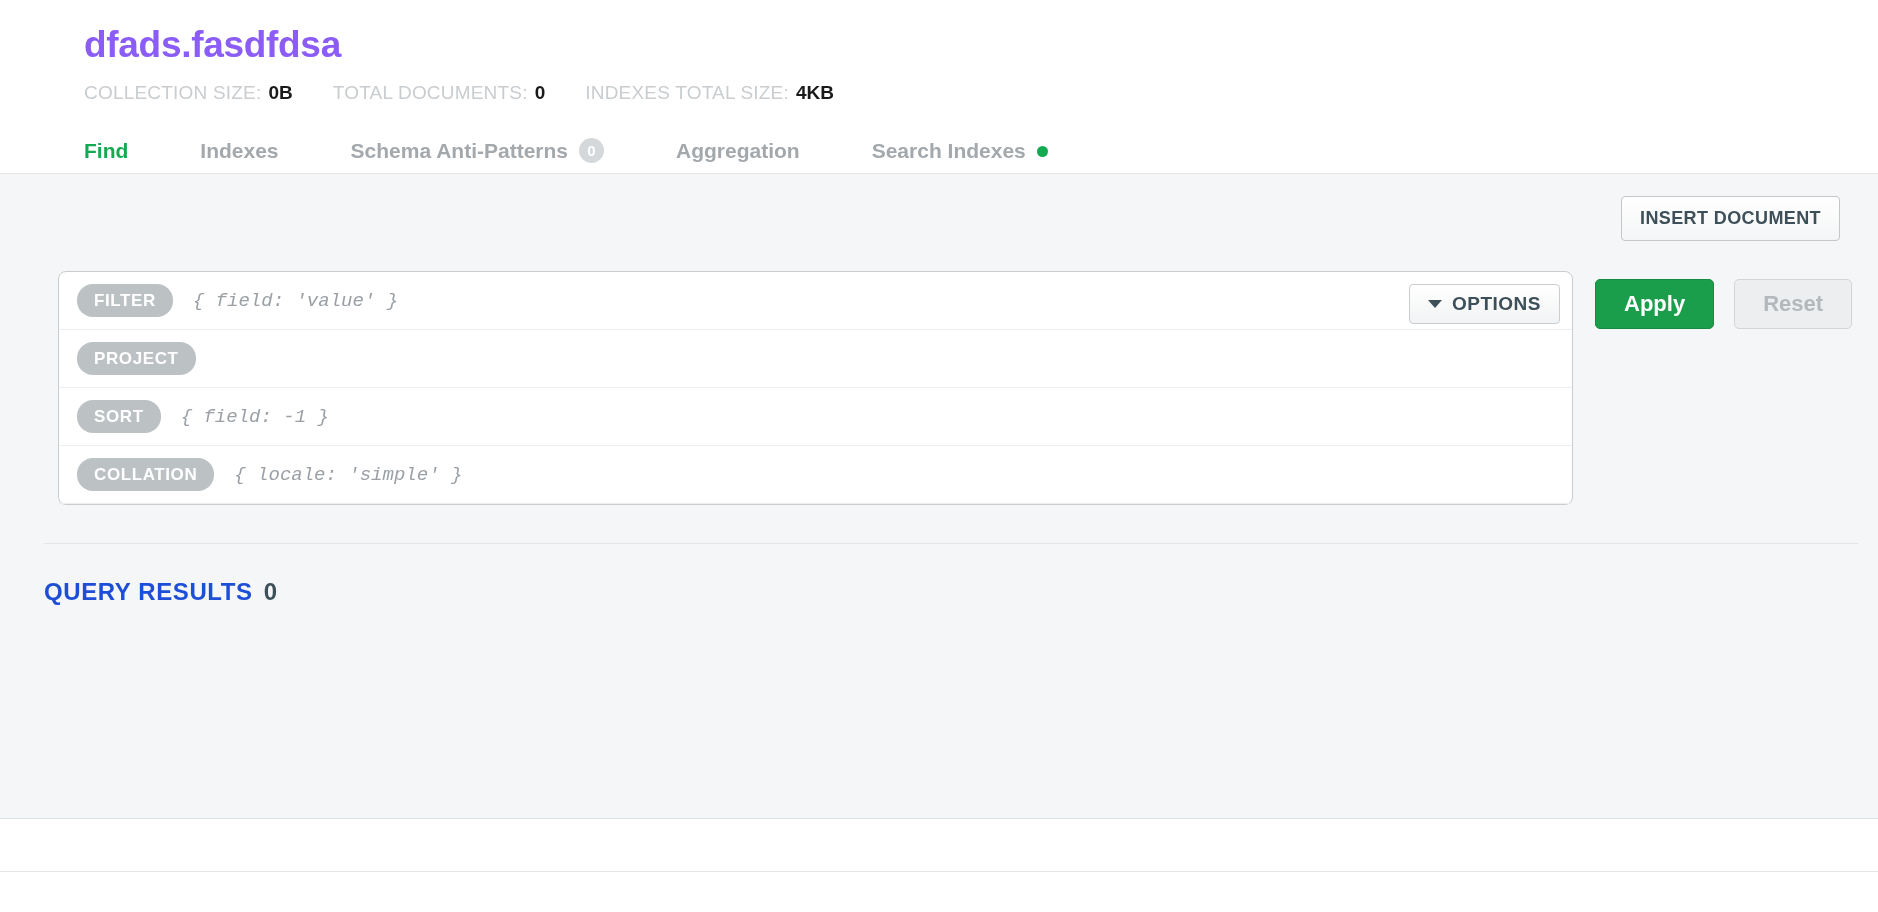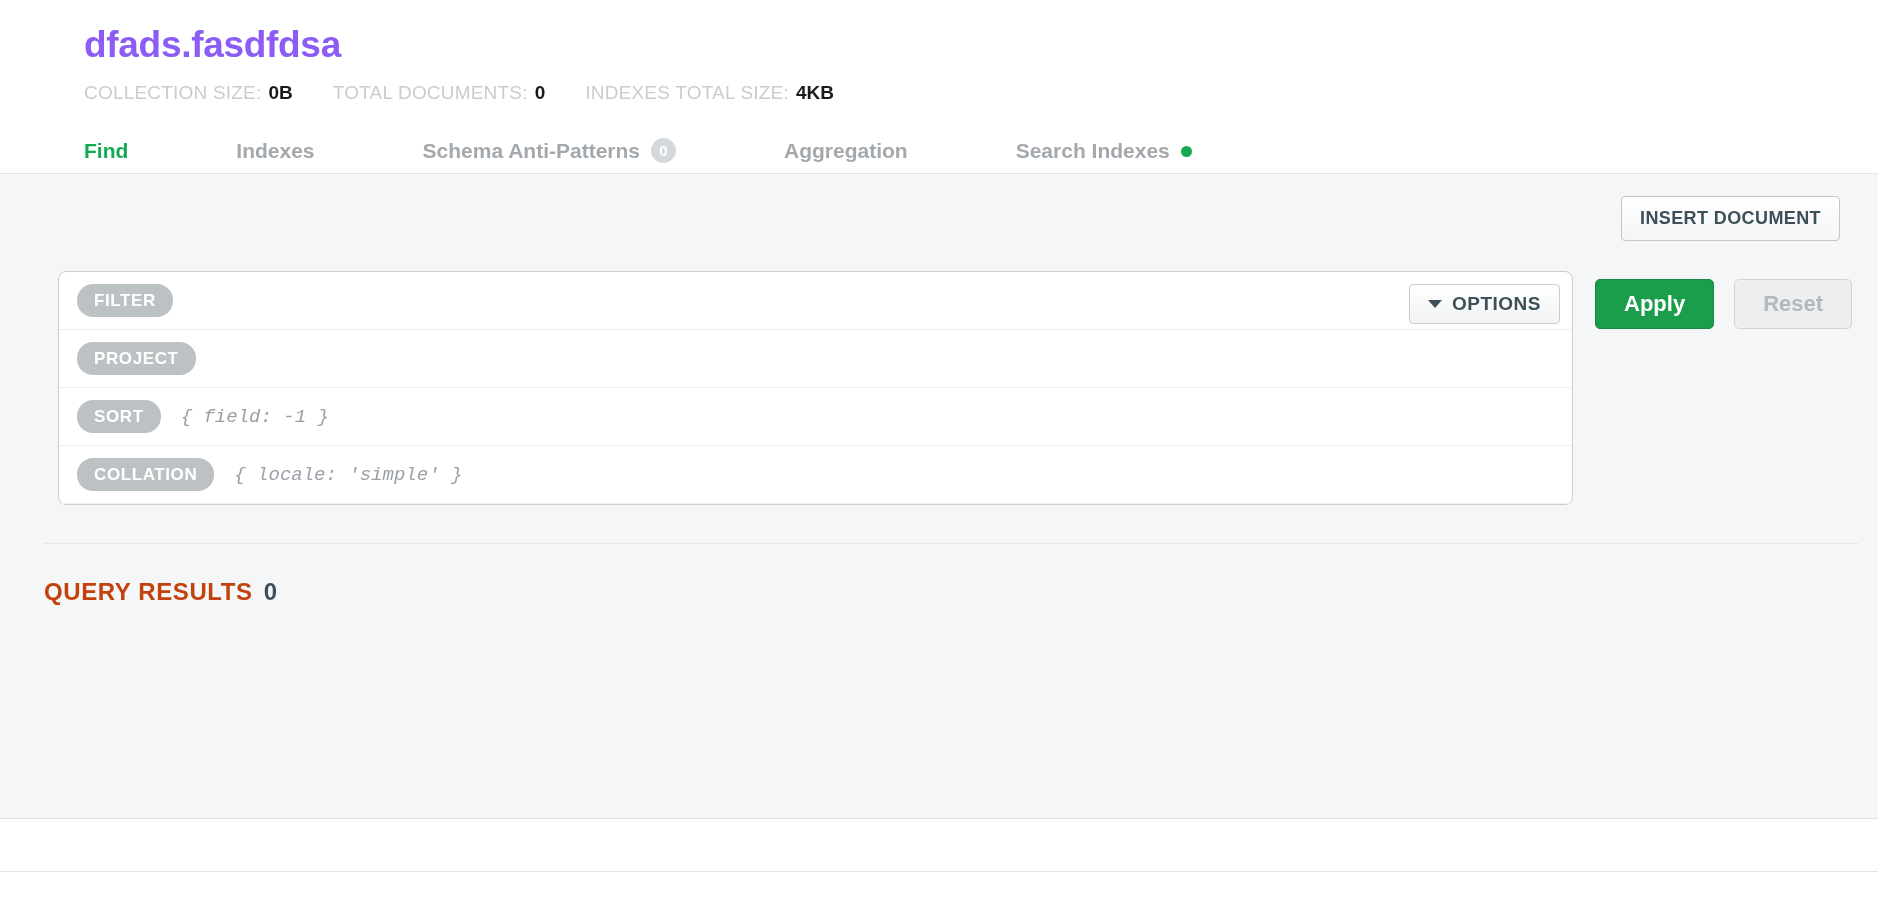--- a/index.html
+++ b/index.html
@@ -57,21 +57,20 @@
   
   .tab-bar {
     margin-top: 20px;
     padding-left: 84px;
     display: flex;
     align-items: flex-end;
     height: 46px;
     background: #ffffff;
     border-bottom: 1px solid #e2e4e6;
     box-sizing: border-box;
-    gap: 36px;
   }
   .tab {
     font-size: 21px;
     font-weight: bold;
     color: #a3a8ad;
     margin-right: 72px;
     display: flex;
     align-items: center;
     padding-bottom: 10px;
     cursor: pointer;
@@ -253,21 +252,21 @@
   }
   .results-header {
     display: flex;
     align-items: baseline;
     padding-left: 0px;
     margin-top: 34px;
   }
   .results-label {
     font-size: 24px;
     font-weight: bold;
-    color: #c2410c;
+    color: #1d4ed8;
     letter-spacing: 0.6px;
     text-transform: uppercase;
   }
   .results-count {
     font-size: 24px;
     font-weight: bold;
     color: #3d4f58;
     margin-left: 11px;
   }
 
@@ -327,20 +326,21 @@
 
   <div class="toolbar">
     <button class="insert-doc-btn">INSERT DOCUMENT</button>
   </div>
 
   <div class="query-area">
 
     <div class="query-bar">
       <div class="query-row">
         <span class="query-pill">FILTER</span>
+        <input class="query-input" type="text" placeholder="{ field: 'value' }" style="">
       </div>
       <div class="query-row">
         <span class="query-pill">PROJECT</span>
       </div>
       <div class="query-row">
         <span class="query-pill">SORT</span>
         <input class="query-input" type="text" placeholder="{ field: -1 }" style="">
       </div>
       <div class="query-row">
         <span class="query-pill">COLLATION</span>

